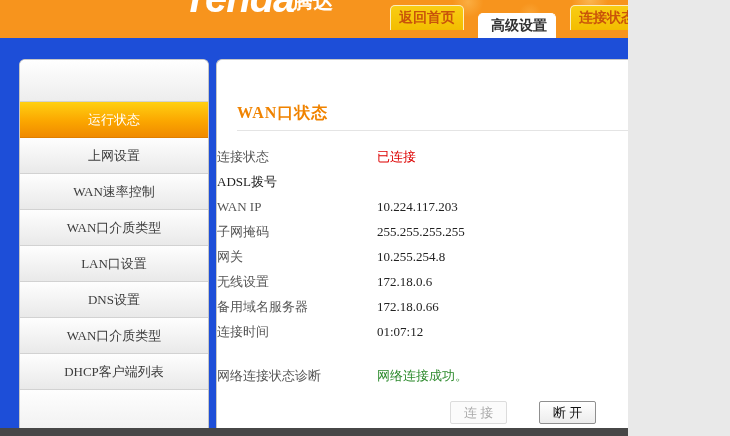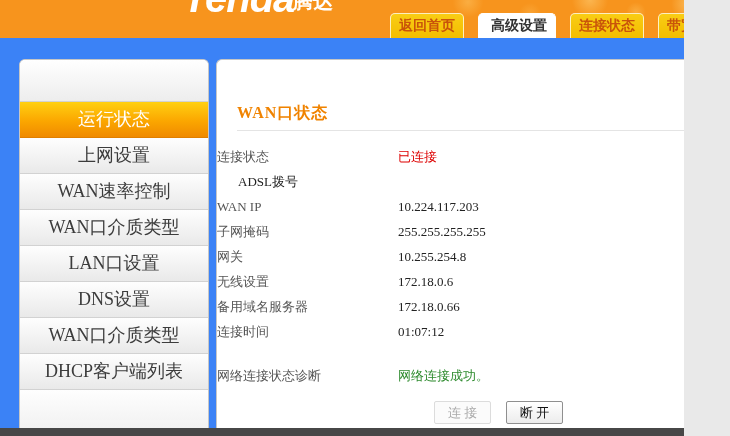--- a/index.html
+++ b/index.html
@@ -1,19 +1,19 @@
 <!DOCTYPE html>
 <html><head>
 <meta charset="utf-8">
 <style>
   * { margin:0; padding:0; box-sizing:border-box; }
   html,body { background:#e9e9e9; }
   .screen {
-    position:relative; width:684px; height:436px; overflow:hidden;
-    background:#3b82f6;
+    position:relative; width:628px; height:436px; overflow:hidden;
+    background:#1d4ed8;
     font-family:"Liberation Serif","DejaVu Serif",serif;
     padding-left:21px;
   }
   
   .header {
     position:absolute; top:0; left:0; width:730px; height:38px;
     background:#f7941d; overflow:hidden;
   }
   .header::before {
     content:""; position:absolute; inset:0; pointer-events:none;
@@ -38,37 +38,37 @@
   }
   .tabs { position:absolute; left:390px; bottom:0; display:flex; gap:14px; }
   .tab {
     min-width:72px; height:25px; line-height:24px; padding:0 8px;
     text-align:right; font-size:14px; font-weight:bold; color:#c9540a;
     background:linear-gradient(#f9cd14,#f3bd00);
     border:1px solid rgba(255,255,255,.75); border-bottom:none;
     border-radius:5px 5px 0 0; cursor:pointer; white-space:nowrap;
   }
   .tab.active {
-    min-width:78px; background:#fff; color:#333; border-color:#fff;
+    min-width:78px; background:#fff; color:#333; border-color:#fff;margin-top:8px;
   }
   
   .sidebar {
     position:absolute; left:19px; top:59px; width:190px; height:377px;
     background:#fff; border:1px solid #c6c6c6; border-bottom:none;
     border-radius:6px 6px 0 0; overflow:hidden;
     display:flex; flex-direction:column;
   }
   .sidebar-top {
     height:42px; flex:none;
     background:linear-gradient(#ffffff,#ededed);
     border-bottom:1px solid #d2d2d2;
   }
   .side-item {
     height:36px; flex:none; line-height:35px; text-align:center;
-    font-size:18px; color:#3c3c3c; cursor:pointer;
+    font-size:13px; color:#3c3c3c; cursor:pointer;
     background:linear-gradient(#fefefe,#e9e9e9);
     border-bottom:1px solid #d2d2d2;
   }
   .side-item.active {
     background:linear-gradient(#ffd012 0%, #fba600 55%, #f08a00 100%);
     color:#fff; border-bottom:1px solid #e07f00;
   }
   .side-filler { flex:1; background:linear-gradient(#fefefe,#efefef); }
   
   .main {
@@ -78,22 +78,22 @@
   }
   .title {
     margin:43px 0 0 20px; font-size:16px; font-weight:bold; color:#f08300;
     letter-spacing:1px;
   }
   .title-rule { margin:6px 2px 0 20px; height:1px; background:#e4e4e4; }
   .rows { margin-top:13px; }
   .row { display:flex; height:25px; line-height:25px; font-size:13px; }
   .row.gapped { margin-top:19px; }
   .row-label { width:160px; text-align:left; color:#565656; white-space:pre; }
-  .row-value { margin-left:21px; color:#222; white-space:pre;text-align:right; }
-  .btn-row { position:absolute; top:341px; left:217px; display:flex; gap:15px; }
+  .row-value { color:#222; white-space:pre;text-align:right; }
+  .btn-row { position:absolute; top:341px; left:233px; display:flex; gap:32px; }
   .btn {
     height:23px; min-width:57px; padding:0 10px;
     font-family:"Liberation Serif","DejaVu Serif",serif; font-size:13px;
     color:#111; background:linear-gradient(#ffffff,#ececec);
     border:1px solid #8f8f8f; border-radius:2px; cursor:pointer; white-space:pre;
   }
   .btn.disabled {
     color:#ababab; border-color:#dcdcdc; background:#fbfbfb; cursor:default;
   }
   

